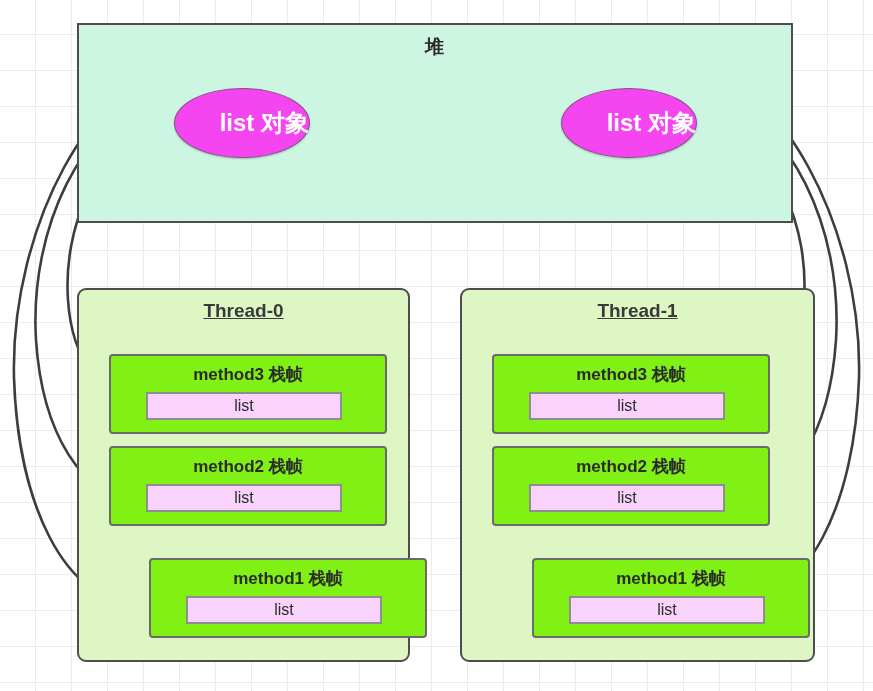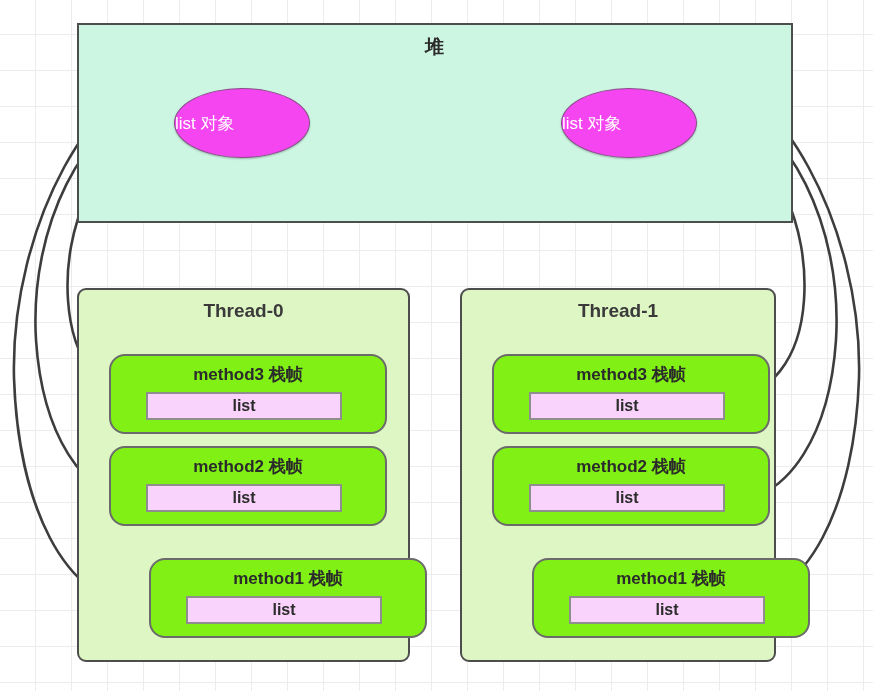--- a/index.html
+++ b/index.html
@@ -33,66 +33,66 @@
     text-align:center;
     font-size:19px;font-weight:700;color:#2b2b2b;
     letter-spacing:1px;
   }
   .obj{
     position:absolute;
     width:136px;height:70px;
     background:#F545F0;
     border:1px solid #8a4f8a;
     border-radius:50%;
-    display:flex;align-items:center;justify-content:flex-start;
-    color:#ffffff;font-weight:400;font-size:17px;
+    display:flex;align-items:center;justify-content:flex-end;
+    color:#ffffff;font-weight:700;font-size:24px;
     box-shadow:0 1px 2px rgba(0,0,0,.25);
     box-sizing:border-box;
   }
   .obj-left{left:174px;top:88px;}
   .obj-right{left:561px;top:88px;}
 
   
   .thread-box{
     position:absolute;
     top:288px;height:374px;
     background:#DEF5C4;
     border:2px solid #4d4d4d;
     border-radius:9px;
     box-sizing:border-box;
   }
   .thread-0{left:77px;width:333px;}
-  .thread-1{left:460px;width:316px;}
+  .thread-1{left:460px;width:355px;}
   .thread-title{
     position:absolute;left:0;top:10px;width:100%;
-    text-align:center;font-size:19px;font-weight:700;color:#3a3a3a;
+    text-align:center;font-size:19px;font-weight:700;color:#3a3a3a;text-decoration:underline;
   }
   .frame{
     position:absolute;
     left:30px;width:278px;height:80px;
     background:#81F015;
     border:2px solid #6b6b6b;
-    border-radius:16px;
+    border-radius:4px;
     box-sizing:border-box;
   }
   .frame-1{top:64px;}
   .frame-2{top:156px;}
   .frame-3{top:268px;margin-left:40px;}
   .frame-title{
     position:absolute;left:0;top:7px;width:100%;
     text-align:center;font-size:17px;font-weight:700;color:#2b2b2b;
   }
   .var-box{
     position:absolute;
     left:35px;top:36px;width:196px;height:28px;
     background:#F9D3FB;
     border:2px solid #8e8e8e;
     box-sizing:border-box;
     display:flex;align-items:center;justify-content:center;
-    font-size:16px;font-weight:700;color:#2b2b2b;
+    font-size:16px;font-weight:400;color:#2b2b2b;
   }
   svg.wires{
     position:absolute;left:0;top:0;width:873px;height:691px;
     pointer-events:none;
   }
   svg.wires path{fill:none;stroke:#3d3d3d;stroke-width:2.6;}
 </style>
 </head>
 <body>
 

